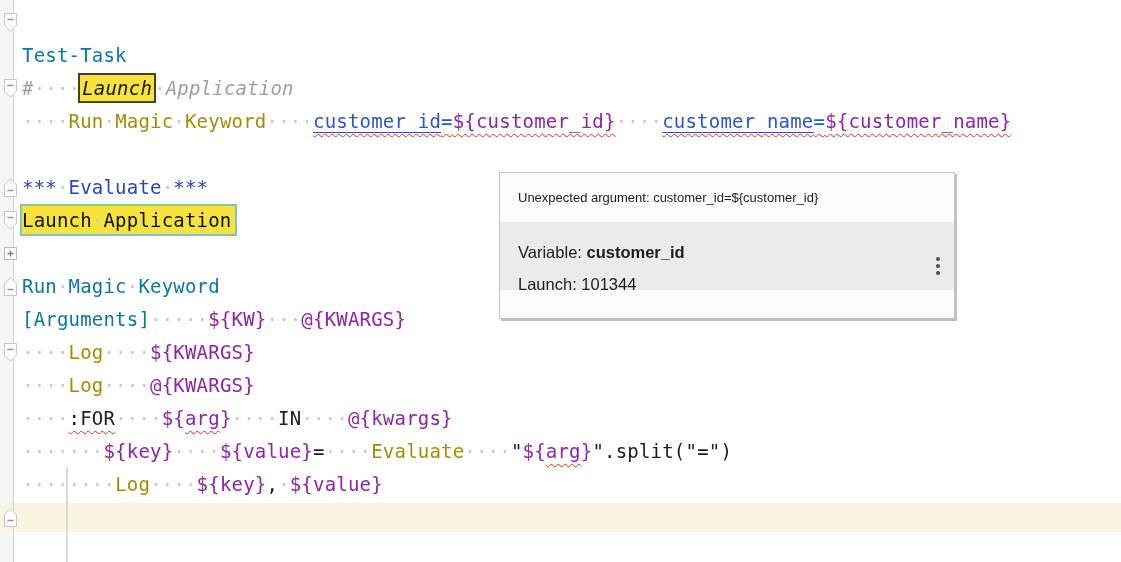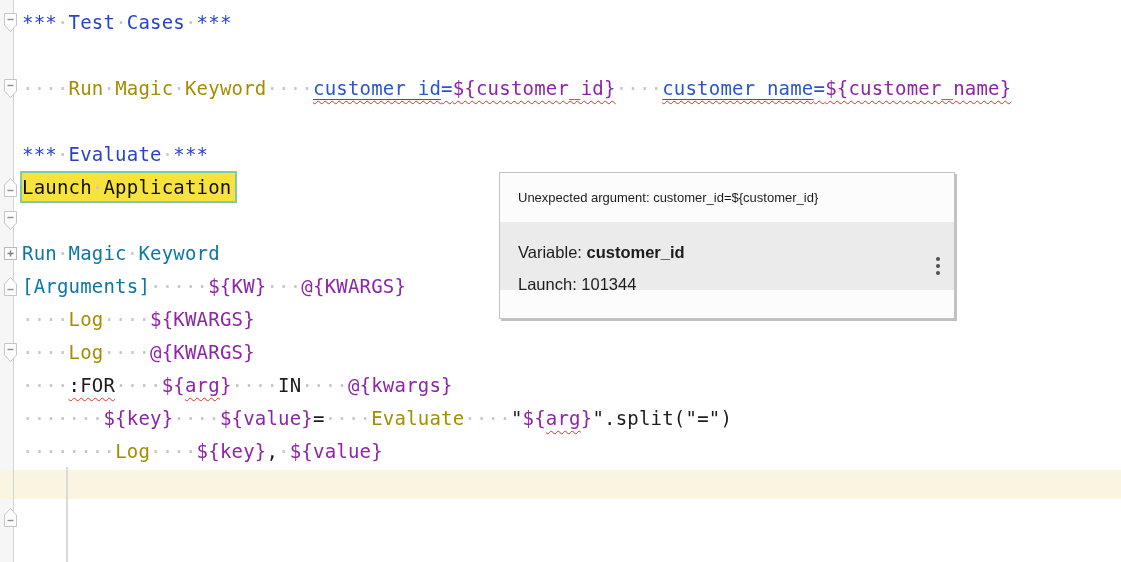--- a/index.html
+++ b/index.html
@@ -62,22 +62,23 @@
   .tt-row b { font-weight:bold; }
   .tt-more { position:absolute; right:14px; bottom:12px; cursor:pointer; }
   .tt-more i { display:block; width:4px; height:4px; border-radius:50%; background:#4f4f4f; margin:3px auto; }
 </style>
 </head>
 <body>
 
 <div class="screen">
   <div class="gutter-bg"></div>
   <div class="code" id="code">
-      <div class="line"><span class="s-sec">***</span><span class="s-ws">·</span><span class="s-sec">Test</span><span class="s-ws">·</span><span class="s-sec">Cases</span><span class="s-ws">·</span><span class="s-sec">***</span></div>
       <div class="line">&nbsp;</div>
+      <div class="line"><span class="s-def">Test-Task</span></div>
+      <div class="line"><span class="s-com">#</span><span class="s-ws">····</span><span class="g-hl-comment"><span class="s-comhl">Launch</span></span><span class="s-ws">·</span><span class="s-com">Application</span></div>
       <div class="line"><span class="s-ws">····</span><span class="s-call">Run</span><span class="s-ws">·</span><span class="s-call">Magic</span><span class="s-ws">·</span><span class="s-call">Keyword</span><span class="s-ws">····</span><span class="err"><span class="s-argu">customer_id</span></span><span class="err"><span class="s-arg">=</span></span><span class="err"><span class="s-var">${customer_id}</span></span><span class="s-ws">····</span><span class="err"><span class="s-argu">customer_name</span></span><span class="err"><span class="s-arg">=</span></span><span class="err"><span class="s-var">${customer_name}</span></span></div>
       <div class="line">&nbsp;</div>
       <div class="line"><span class="s-sec">***</span><span class="s-ws">·</span><span class="s-sec">Evaluate</span><span class="s-ws">·</span><span class="s-sec">***</span></div>
       <div class="line"><span class="g-hl-keyword"><span class="s-blk">Launch</span><span class="s-ws">·</span><span class="s-blk">Application</span></span></div>
       <div class="line">&nbsp;</div>
       <div class="line"><span class="s-def">Run</span><span class="s-ws">·</span><span class="s-def">Magic</span><span class="s-ws">·</span><span class="s-def">Keyword</span></div>
       <div class="line"><span class="s-def">[Arguments]</span><span class="s-ws">·····</span><span class="s-var">${KW}</span><span class="s-ws">···</span><span class="s-var">@{KWARGS}</span></div>
       <div class="line"><span class="s-ws">····</span><span class="s-call">Log</span><span class="s-ws">····</span><span class="s-var">${KWARGS}</span></div>
       <div class="line"><span class="s-ws">····</span><span class="s-call">Log</span><span class="s-ws">····</span><span class="s-var">@{KWARGS}</span></div>
       <div class="line"><span class="s-ws">····</span><span class="err"><span class="s-plain">:FOR</span></span><span class="s-ws">····</span><span class="s-var">${</span><span class="err"><span class="s-var">arg</span></span><span class="s-var">}</span><span class="s-ws">····</span><span class="s-plain">IN</span><span class="s-ws">····</span><span class="s-var">@{kwargs}</span></div>

